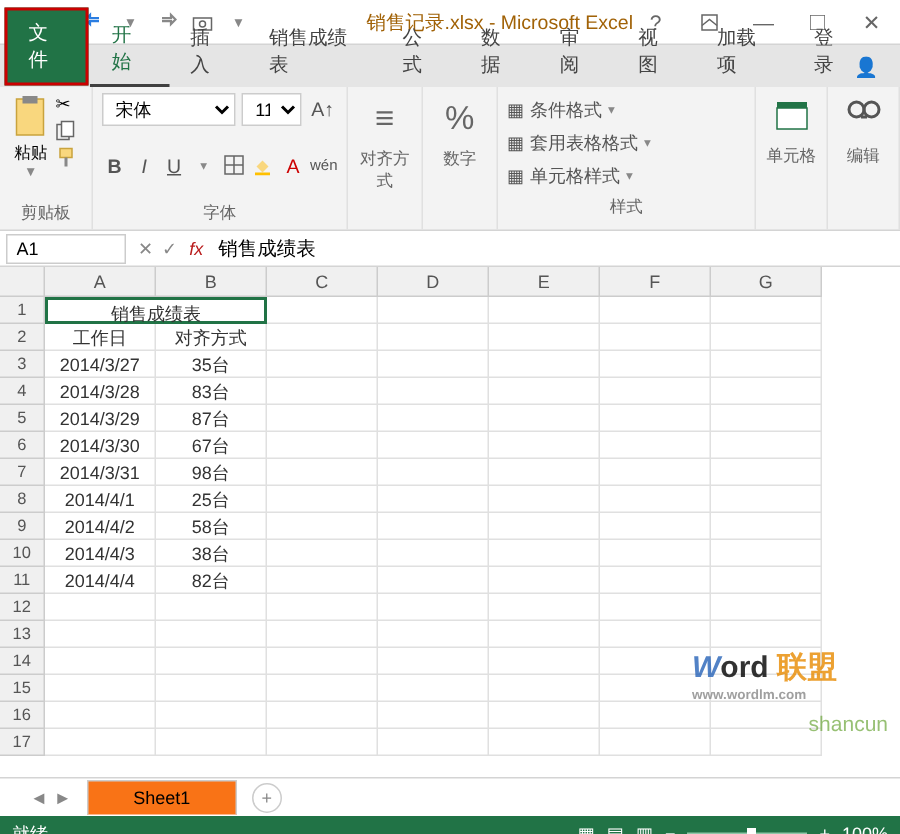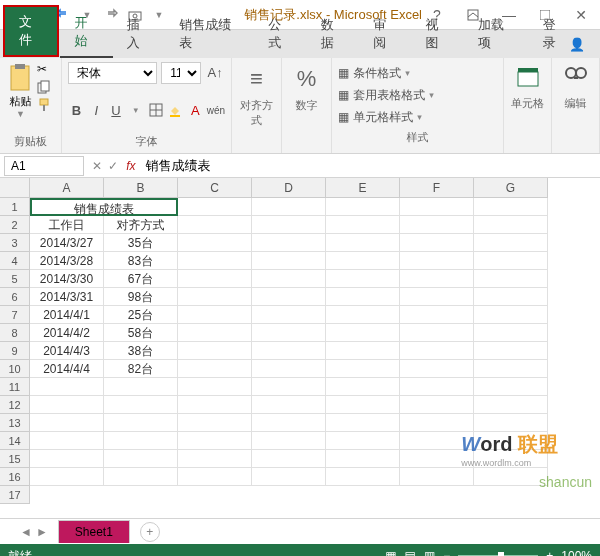--- a/index.html
+++ b/index.html
@@ -43,21 +43,21 @@
 .col-headers { display: flex; position: absolute; left: 30px; top: 0; }
 .col-h { width: 74px; height: 20px; background: #f0f0f0; border-right: 1px solid #ccc; border-bottom: 1px solid #ccc; text-align: center; font-size: 12px; color: #555; line-height: 20px; }
 .row-headers { position: absolute; left: 0; top: 20px; }
 .row-h { width: 30px; height: 18px; background: #f0f0f0; border-right: 1px solid #ccc; border-bottom: 1px solid #ccc; text-align: center; font-size: 11px; color: #555; line-height: 18px; }
 .cells { position: absolute; left: 30px; top: 20px; }
 .cell-row { display: flex; }
 .cell { width: 74px; height: 18px; border-right: 1px solid #e0e0e0; border-bottom: 1px solid #e0e0e0; text-align: center; font-size: 12px; line-height: 18px; color: #333; }
 .merged { width: 148px; border: 2px solid #217346; background: #fff; position: relative; z-index: 2; }
 .sheet-tabs { height: 26px; background: #fff; border-top: 1px solid #d4d4d4; display: flex; align-items: center; padding-left: 20px; }
 .sheet-nav { display: flex; gap: 4px; color: #888; margin-right: 10px; }
-.sheet-tab { padding: 4px 16px; border: 1px solid #ccc; border-bottom: none; background: #be185d; font-size: 12px; }
+.sheet-tab { padding: 4px 30px; border: 1px solid #ccc; border-bottom: none; background: #f97316; font-size: 12px; }
 .sheet-add { margin-left: 10px; width: 20px; height: 20px; border: 1px solid #ccc; border-radius: 50%; text-align: center; line-height: 18px; color: #888; }
 .statusbar { height: 24px; background: #217346; color: #fff; display: flex; align-items: center; padding: 0 8px; font-size: 12px; }
 .status-right { margin-left: auto; display: flex; gap: 8px; align-items: center; }
 .zoom-slider { width: 80px; height: 3px; background: #8fc7a8; position: relative; }
 .zoom-slider::after { content: ''; position: absolute; left: 50%; top: -3px; width: 6px; height: 10px; background: #fff; }
 .watermark { position: absolute; right: 42px; bottom: 50px; opacity: 0.8; font-size: 20px; font-weight: bold; }
 .watermark .w { color: #2763b8; font-style: italic; }
 .watermark .lm { color: #e88a00; }
 .wm2 { position: absolute; right: 8px; bottom: 28px; color: #6ca63a; font-size: 14px; opacity: 0.7; margin-top: 28px; }
 svg { display: block; }
@@ -323,20 +323,29 @@
       <div class="cell-row">
         <div class="cell">2014/3/28</div>
         <div class="cell">83台</div>
         <div class="cell"></div>
         <div class="cell"></div>
         <div class="cell"></div>
         <div class="cell"></div>
         <div class="cell"></div>
       </div>
       <div class="cell-row">
+        <div class="cell">2014/3/29</div>
+        <div class="cell">87台</div>
+        <div class="cell"></div>
+        <div class="cell"></div>
+        <div class="cell"></div>
+        <div class="cell"></div>
+        <div class="cell"></div>
+      </div>
+      <div class="cell-row">
         <div class="cell">2014/3/30</div>
         <div class="cell">67台</div>
         <div class="cell"></div>
         <div class="cell"></div>
         <div class="cell"></div>
         <div class="cell"></div>
         <div class="cell"></div>
       </div>
       <div class="cell-row">
         <div class="cell">2014/3/31</div>
@@ -431,21 +440,21 @@
       <div class="cell-row">
         <div class="cell"></div>
         <div class="cell"></div>
         <div class="cell"></div>
         <div class="cell"></div>
         <div class="cell"></div>
         <div class="cell"></div>
         <div class="cell"></div>
       </div>
     </div>
-  <div class="watermark"><span class="w">W</span>ord <span class="lm">联盟</span><div style="font-size:9px;color:#888;font-weight:normal">www.wordlm.com</div></div>
+  <div class="watermark"><span class="w">W</span>ord <span class="lm">联盟</span><div style="font-size:9px;color:#888;font-weight:bold">www.wordlm.com</div></div>
   <div class="wm2">shancun</div>
 </div>
 
 <div class="sheet-tabs">
   <div class="sheet-nav">
     <span>◄</span>
     <span>►</span>
   </div>
   <div class="sheet-tab">Sheet1</div>
   <div class="sheet-add">+</div>

